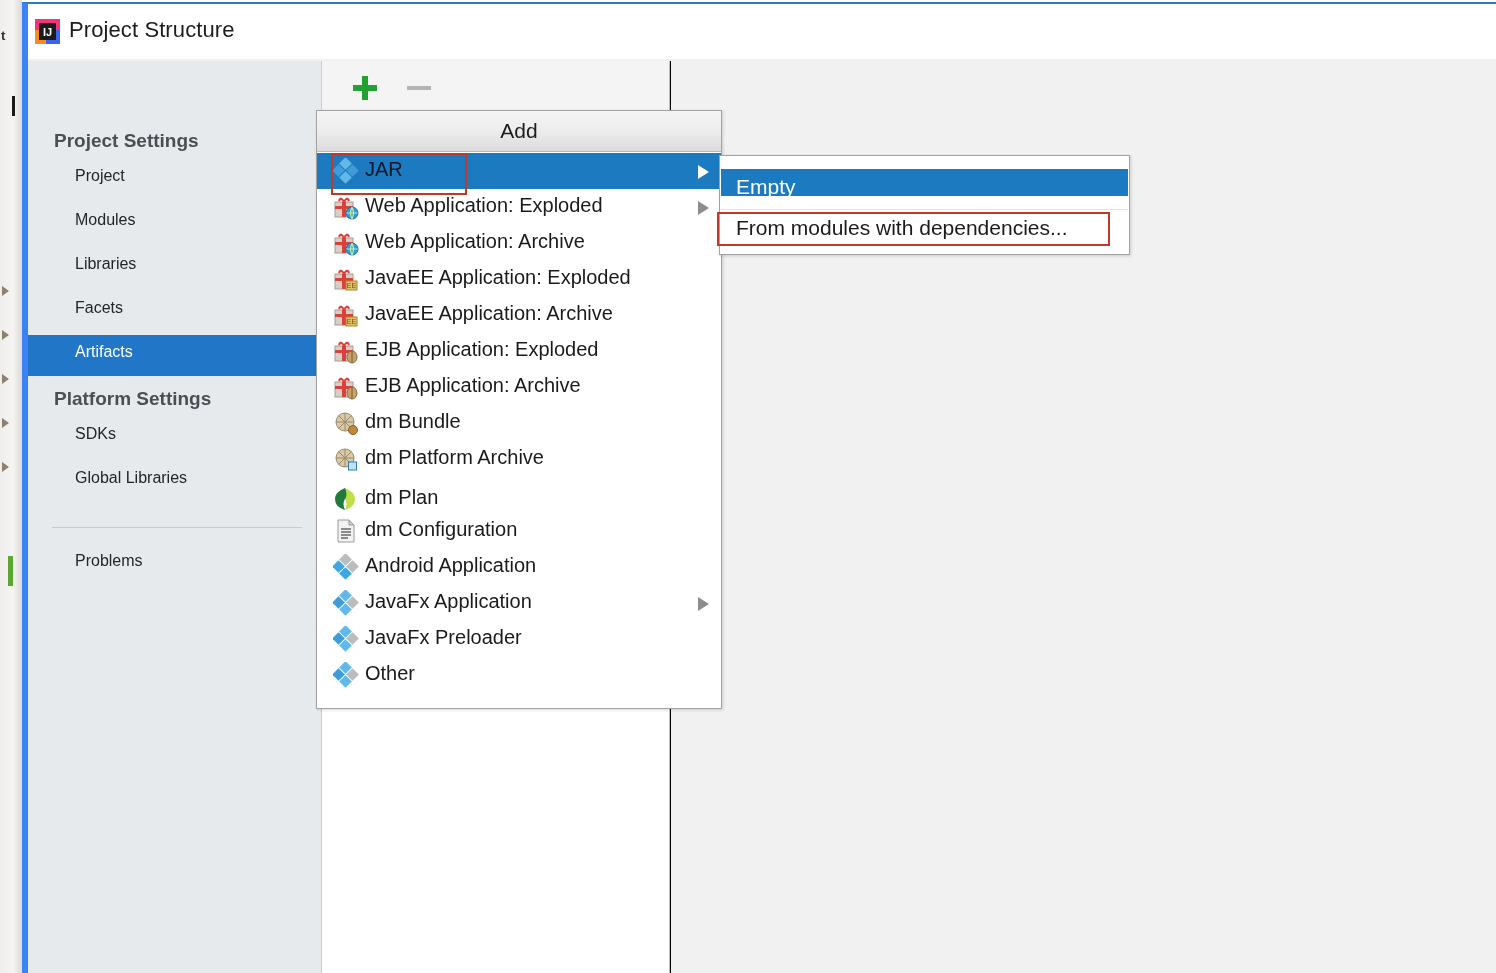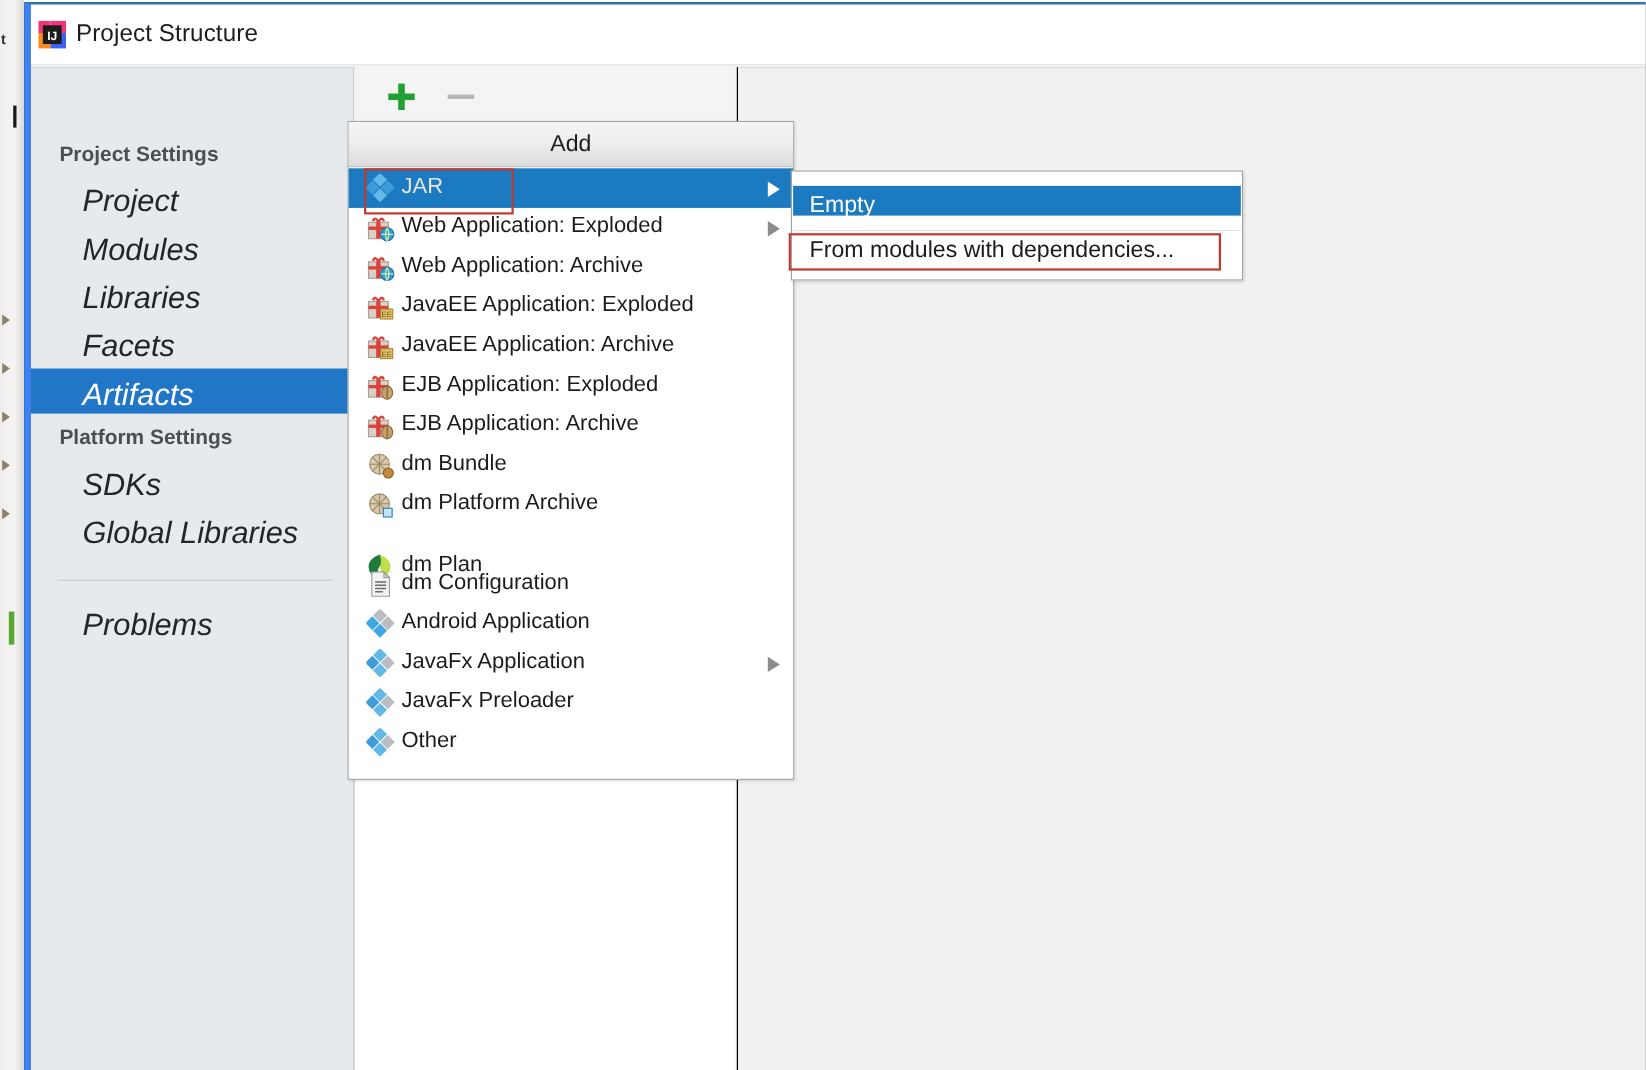--- a/index.html
+++ b/index.html
@@ -33,21 +33,21 @@
   .tbar{position:absolute;left:0;top:55px;width:1473px;height:2px;background:#f1f1f1;}
   .navbtn{position:absolute;top:62px;width:44px;height:42px;cursor:pointer;}
   .nav-back{left:2px;}
   .nav-fwd{left:56px;}
 
   
   .leftpanel{position:absolute;left:0px;top:57px;width:294px;height:914px;background:#e7eaed;
              border-right:1px solid #c9ced3;box-sizing:border-box;}
   .grp{position:absolute;left:26px;font-size:19px;font-weight:bold;color:#4a4f55;}
   .nav-item{position:absolute;left:0px;width:293px;height:41px;cursor:pointer;}
-  .nav-item span{position:absolute;left:47px;top:8px;font-size:28px;color:#22262b;font-style:italic;}
+  .nav-item span{position:absolute;left:47px;top:8px;font-size:16px;color:#22262b;}
   .nav-item.sel{background:#2176c7;}
   .nav-item.sel span{color:#ffffff;}
   .nav-sep{position:absolute;left:24px;width:250px;height:1px;background:#c6cbd0;}
 
   
   .centerpanel{position:absolute;left:294px;top:57px;width:348px;height:914px;background:#ffffff;
                border-right:1px solid #bfbfbf;box-sizing:border-box;}
   .tool-strip{position:absolute;left:294px;top:57px;width:348px;height:53px;background:#f4f4f4;
               border-bottom:1px solid #9a9a9a;border-right:1px solid #bfbfbf;box-sizing:border-box;}
   .plus-btn{position:absolute;left:26px;top:10px;width:34px;height:34px;cursor:pointer;}
@@ -61,21 +61,21 @@
   .addmenu{position:absolute;left:316px;top:110px;width:406px;height:599px;background:#ffffff;
            border:1px solid #a3a3a3;box-sizing:border-box;box-shadow:1px 1px 3px rgba(0,0,0,.16);}
   .addhdr{position:absolute;left:0;top:0;width:404px;height:41px;
           background:linear-gradient(to bottom,#f4f4f4 0%,#eeeeee 45%,#dcdcdc 100%);
           border-bottom:1px solid #b9b9b9;box-sizing:border-box;}
   .addhdr span{position:absolute;width:404px;text-align:center;top:8px;font-size:21px;color:#1d1d1d;}
 
   .mi{position:absolute;left:0;width:404px;height:36px;cursor:pointer;}
   .mi .mlabel{position:absolute;left:48px;top:5px;font-size:20px;color:#1b1b1b;white-space:nowrap;}
   .mi.sel{background:#1c7ac0;}
-  .mi.sel .mlabel{color:#e5e5e5;}
+  .mi.sel .mlabel{color:#0f172a;}
   .mi .micon{position:absolute;left:16px;top:5px;width:26px;height:26px;}
   .mi .arw{position:absolute;right:12px;top:12px;width:0;height:0;
            border-left:11px solid #8c8c8c;border-top:7px solid transparent;border-bottom:7px solid transparent;}
   .mi.sel .arw{border-left-color:#ffffff;}
 
   
   .submenu{position:absolute;left:719px;top:155px;width:411px;height:100px;background:#ffffff;
            border:1px solid #a3a3a3;box-sizing:border-box;box-shadow:1px 1px 3px rgba(0,0,0,.16);}
   .smi{position:absolute;left:1px;width:407px;height:27px;cursor:pointer;}
   .smi .slabel{position:absolute;left:15px;top:6px;font-size:21px;color:#1b1b1b;white-space:nowrap;}
@@ -306,21 +306,21 @@
       <span class="micon">
         <svg class="ic" width="26" height="26" viewBox="0 0 26 26">
           <circle cx="12" cy="12" r="9" fill="#d9c9a8" stroke="#9b8a6a"></circle>
           <path d="M12 3 v18 M3 12 h18 M5.5 5.5 L18.5 18.5 M18.5 5.5 L5.5 18.5" stroke="#9b8a6a" stroke-width="1"></path>
           <rect x="15.5" y="16" width="8" height="8" fill="#bfe3f5" stroke="#2f7fae"></rect>
         </svg>
       </span>
       <span class="mlabel">dm Platform Archive</span>
     </div>
 
-    <div class="mi" style="top:386px;padding-left:21px;">
+    <div class="mi" style="top:370px;padding-left:21px;">
       <span class="micon">
         <svg class="ic" width="26" height="26" viewBox="0 0 26 26">
           <path d="M12 2 q10 4 10 11 q0 8-10 11 q3-7 0-11 q-3-4 0-11z" fill="#bede4a"></path>
           <path d="M12 2 q-10 4-10 11 q0 8 10 11 q-3-7 0-11 q3-4 0-11z" fill="#1f7a3c"></path>
         </svg>
       </span>
       <span class="mlabel">dm Plan</span>
     </div>
 
     <div class="mi" style="top:402px;">

